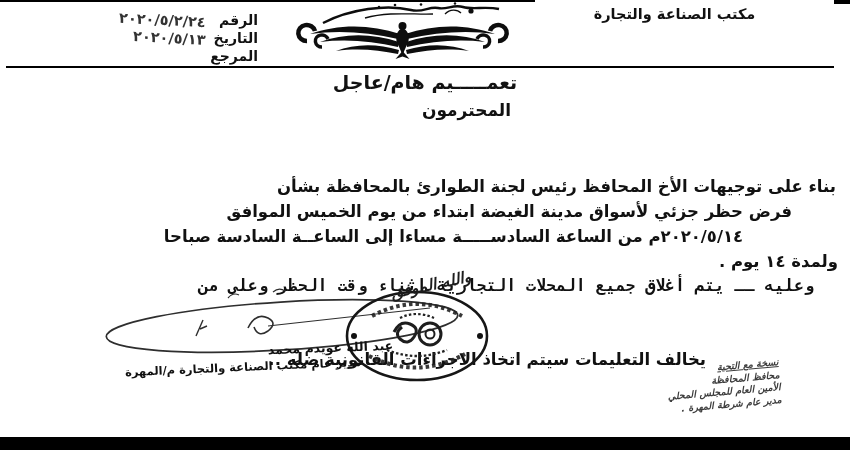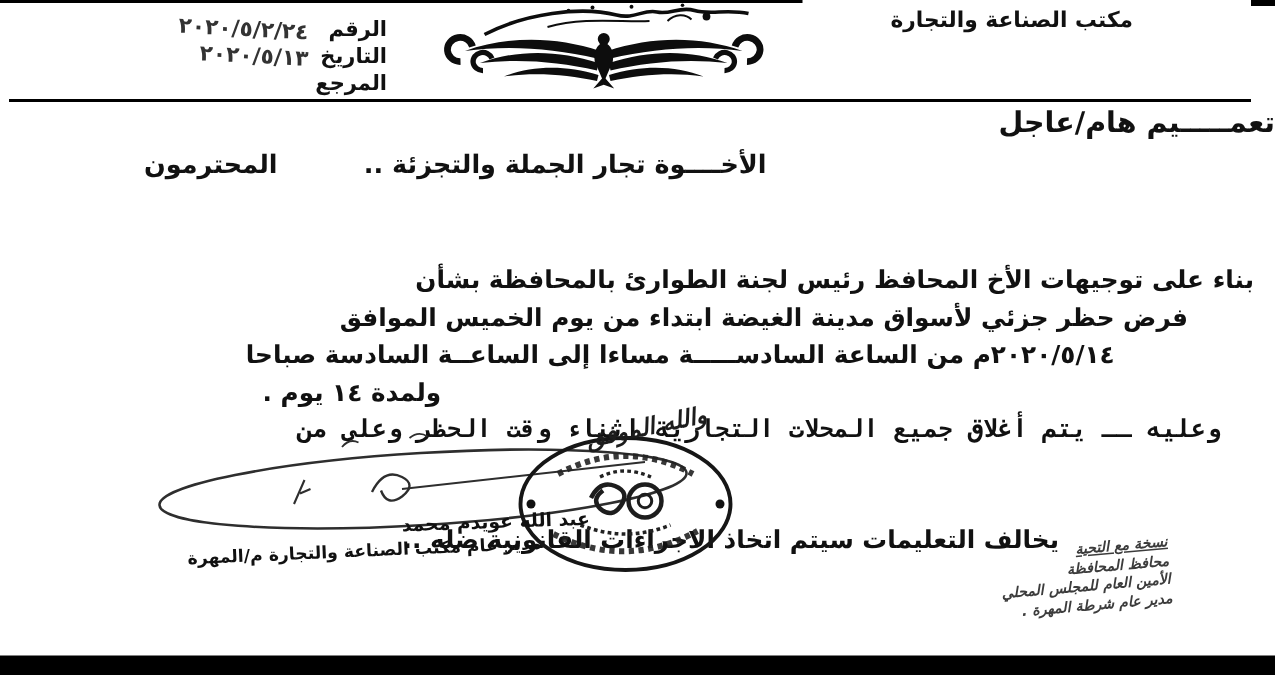--- a/index.html
+++ b/index.html
@@ -18,33 +18,33 @@
     font-weight:bold;font-size:14.5px;line-height:19px;}
   .emblem{position:absolute;top:1px;left:295px;width:215px;height:62px;}
   .fields{position:absolute;top:11px;left:10px;width:248px;}
   .field-row{display:flex;align-items:center;gap:8px;height:18px;}
   .field-label{font-weight:bold;font-size:14px;min-width:44px;}
   .field-value{font-size:14.5px;font-weight:600;color:#333;display:inline-block;
     transform:rotate(3deg);letter-spacing:1px;white-space:nowrap;}
   .rule{position:absolute;top:66px;left:6px;width:828px;height:2px;background:#000;}
 
   
-  .doc-title{position:absolute;top:71px;left:0;width:100%;
+  .doc-title{position:absolute;top:71px;left:0;width:100%;text-align:center;
     font-size:19px;font-weight:bold;}
   .addressee{position:absolute;top:100px;left:96px;width:415px;display:flex;
     justify-content:space-between;font-size:17px;font-weight:bold;}
 
   
   .body-text{position:absolute;top:142px;left:95px;right:12px;font-size:16.5px;
     font-weight:bold;}
   .bl{line-height:25px;height:25px;white-space:nowrap;text-align:right;overflow:visible;}
   .bl1{padding-right:2px;margin-top:32px;}
   .bl2{padding-right:46px;}
   .bl3{padding-right:26px;text-align:center;}
-  .bl4{text-align:left;padding-left:80px;}
+  .bl4{text-align:right;padding-left:80px;}
   .bl5{padding-right:24px;font-family:Liberation Mono, monospace;}
   .bl6{padding-right:132px;margin-top:48px;}
 
   
   .closing{position:absolute;left:390px;top:276px;font-size:15.5px;font-weight:bold;
     font-style:italic;transform:rotate(-12deg);color:#1c1c1c;white-space:nowrap;}
   .autograph{position:absolute;left:100px;top:286px;width:370px;height:78px;}
   .stamp{position:absolute;left:342px;top:288px;width:150px;height:96px;}
   .sig-name{position:absolute;left:263px;top:340px;width:135px;text-align:center;
     font-size:12.5px;font-weight:bold;transform:rotate(-2deg);white-space:nowrap;}
@@ -126,21 +126,20 @@
       <span class="field-label">المرجع</span>
       <span class="field-value"></span>
     </div>
   </div>
 
   <div class="rule"></div>
 
   <div class="doc-title">تعمـــــيم هام/عاجل</div>
 
   <div class="addressee">
-    <span>الأخــــوة تجار الجملة والتجزئة ..</span>
     <span>المحترمون</span>
   </div>
 
   <div class="body-text">
     <div class="bl bl1">بناء  على توجيهات الأخ  المحافظ رئيس لجنة الطوارئ بالمحافظة بشأن</div>
     <div class="bl bl2">فرض حظر جزئي لأسواق مدينة الغيضة ابتداء من يوم الخميس الموافق</div>
     <div class="bl bl3">٢٠٢٠/٥/١٤م من الساعة السادســـــة مساءا إلى الساعــة السادسة صباحا</div>
     <div class="bl bl4">ولمدة ١٤ يوم .</div>
     <div class="bl bl5">وعليه ــ يتم أغلاق جميع المحلات التجارية اثناء وقت الحظر وعلى من</div>
     <div class="bl bl6">يخالف التعليمات سيتم اتخاذ الاجراءات القانونية ضله ..</div>

